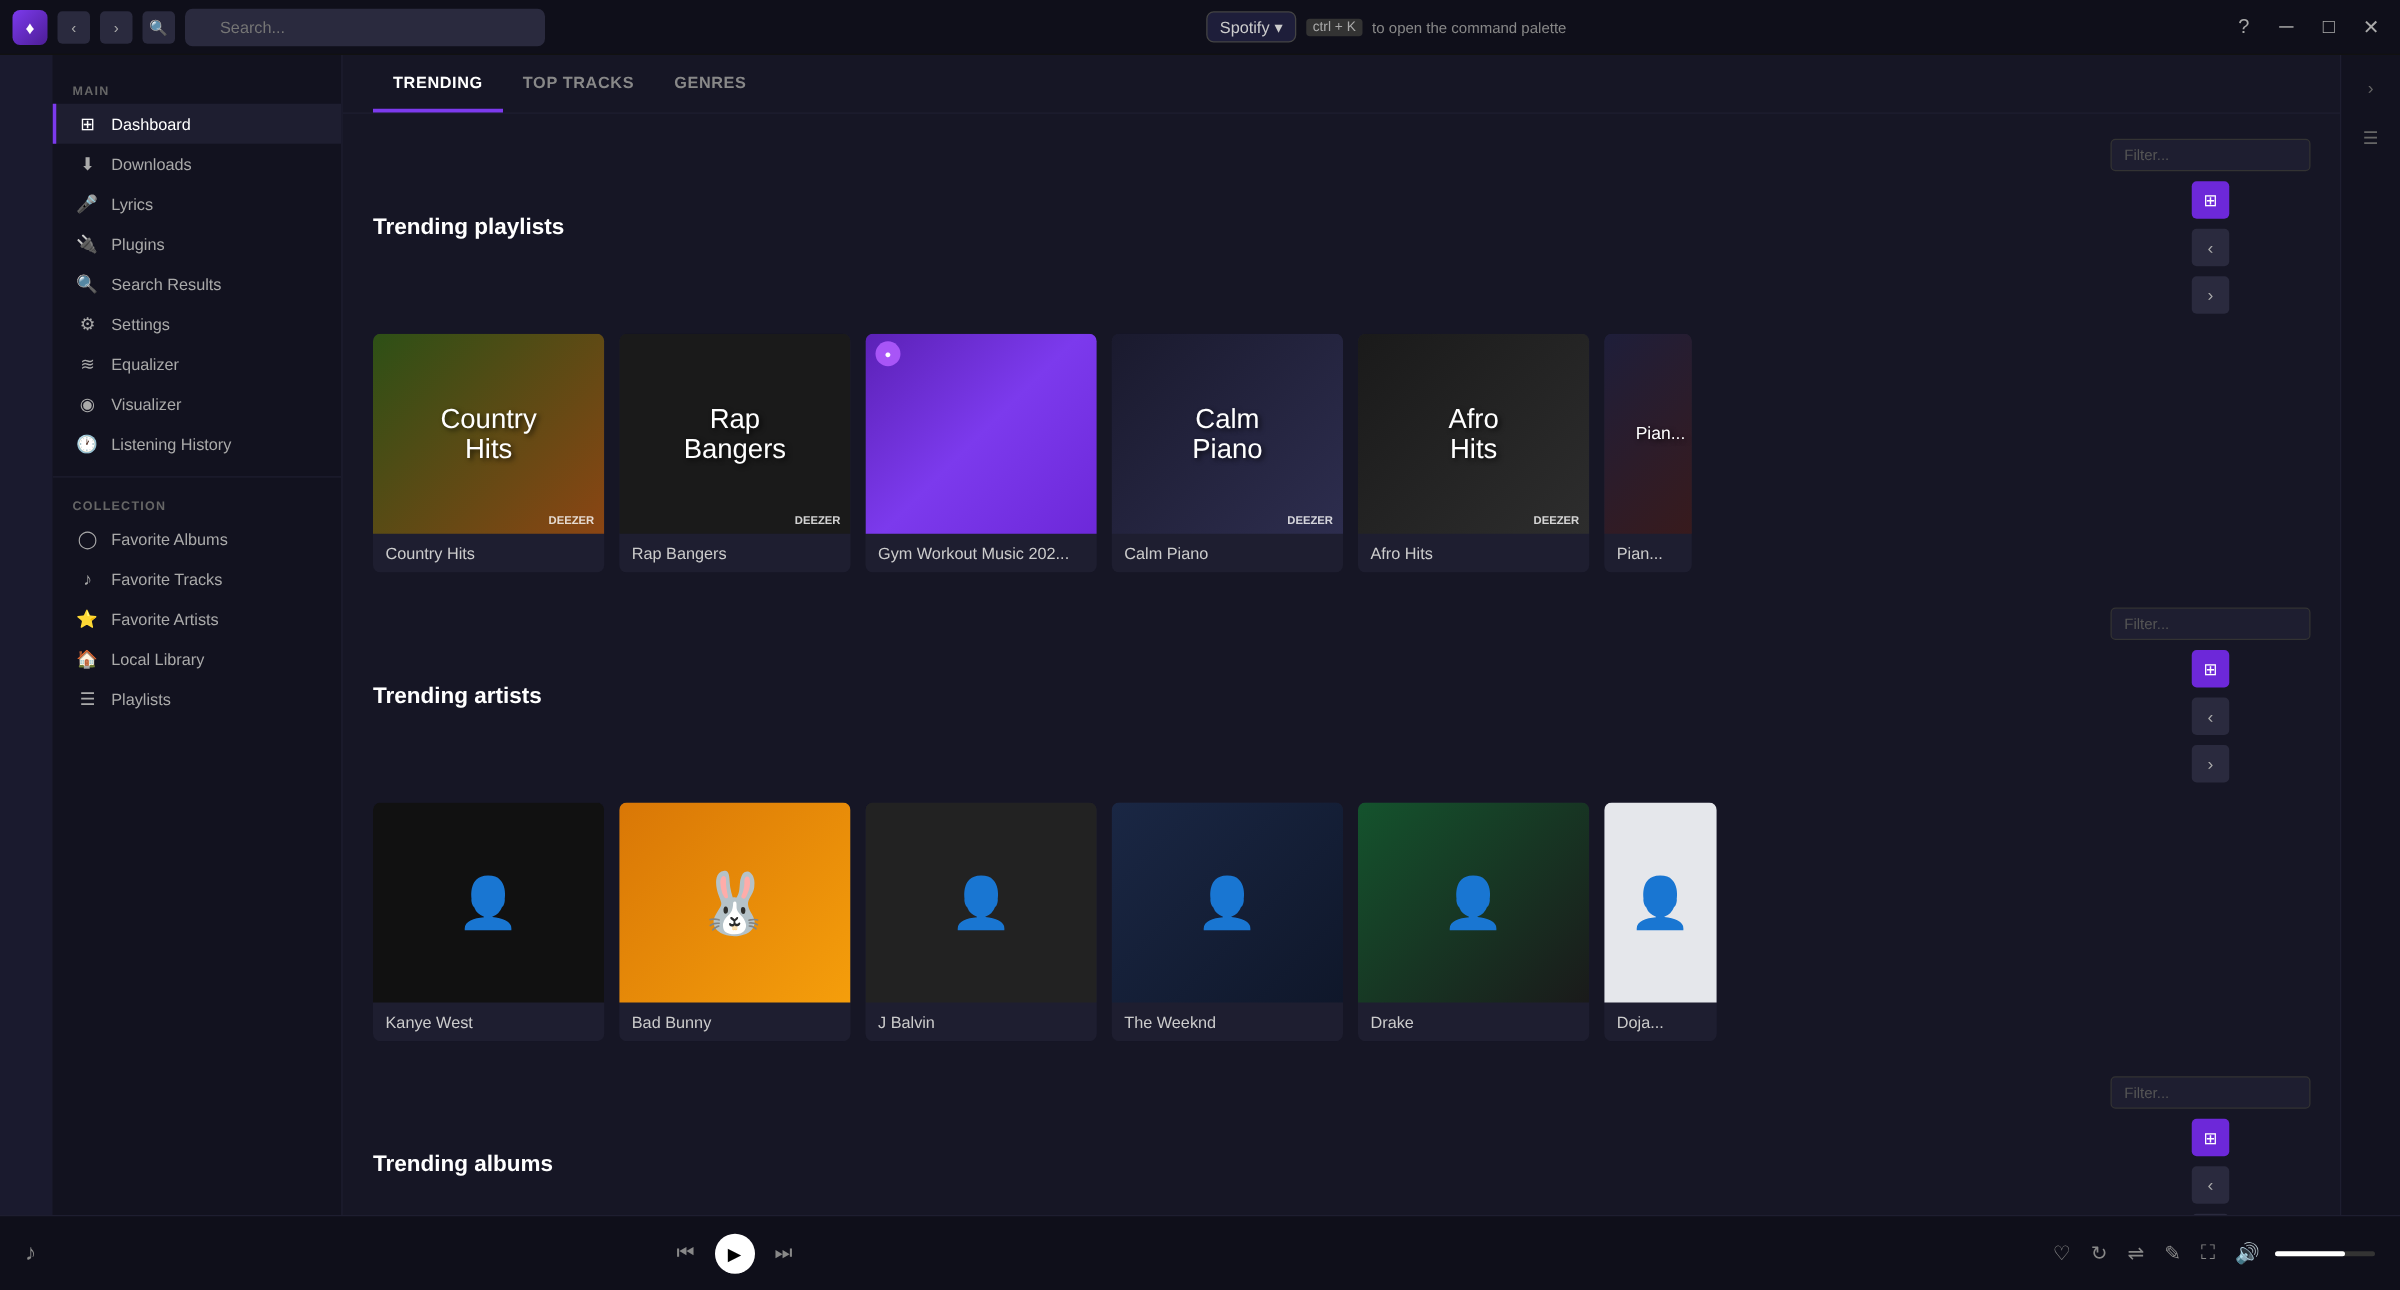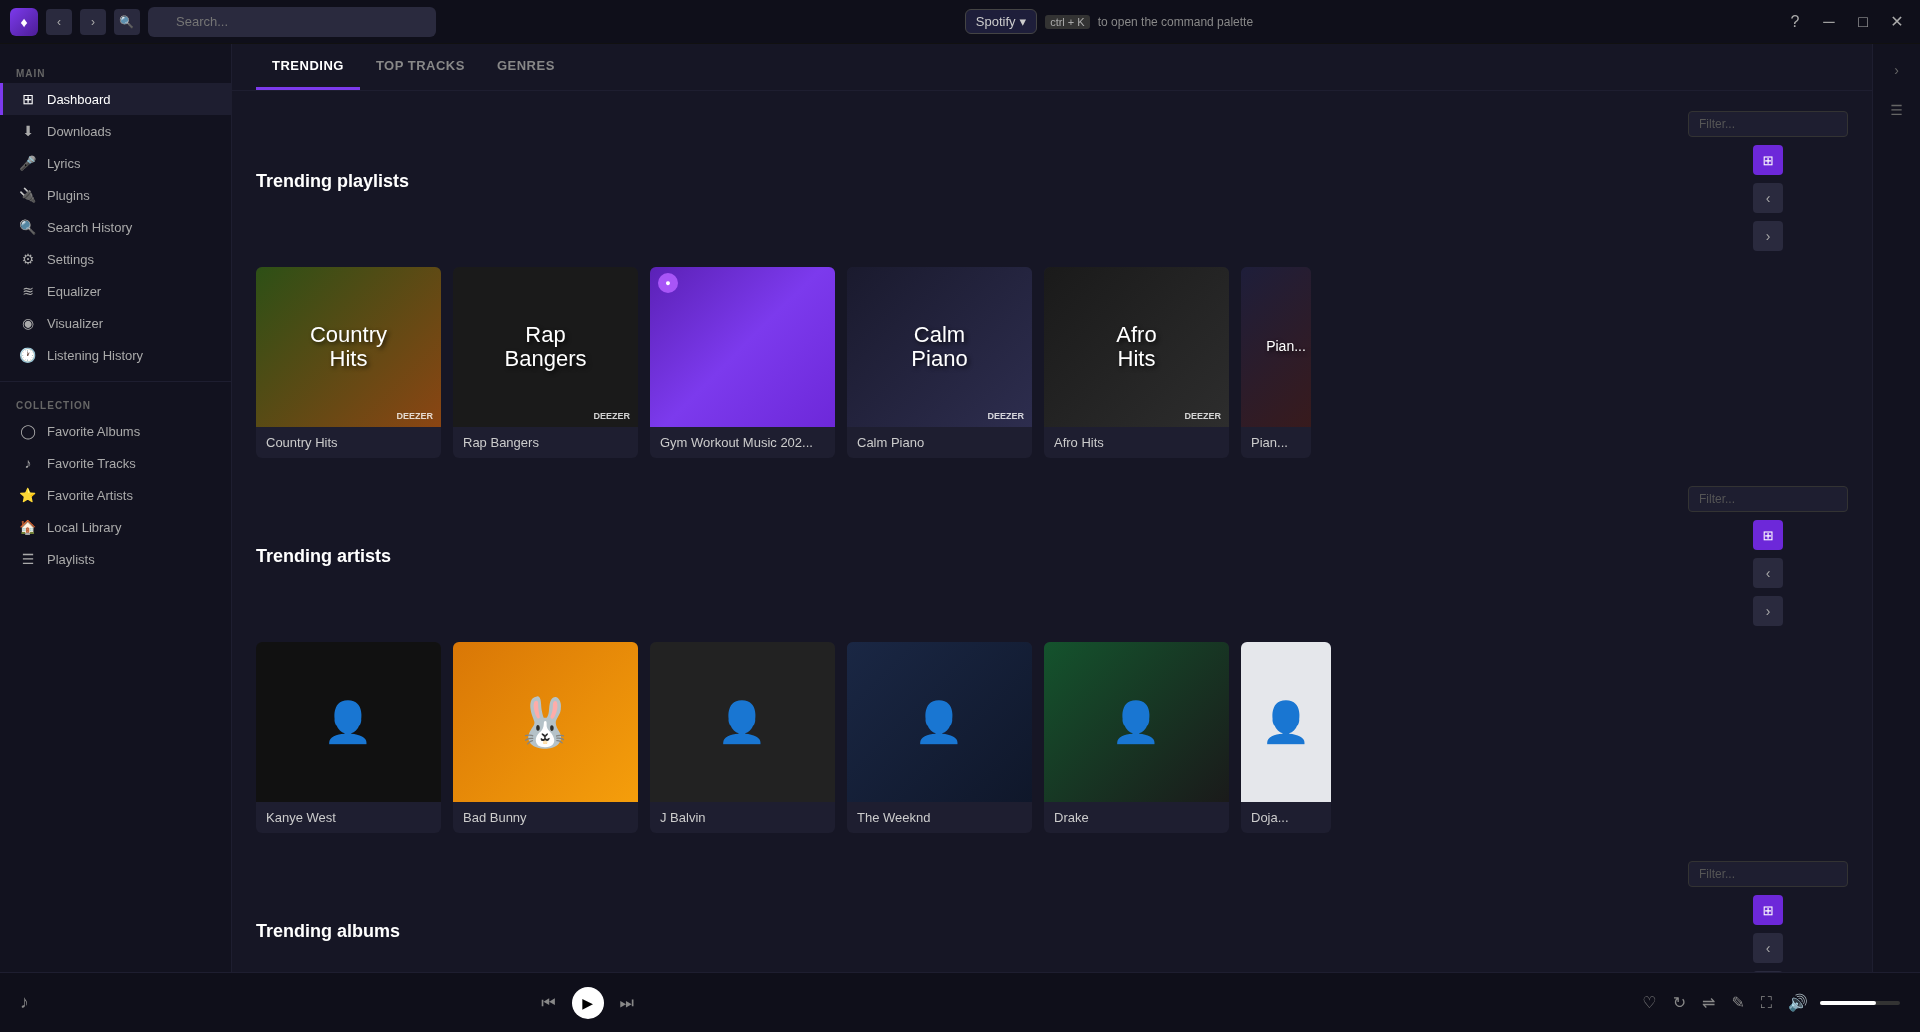--- a/index.html
+++ b/index.html
@@ -52,20 +52,21 @@
       background: none; border: none; color: #aaa; cursor: pointer;
       font-size: 16px; width: 26px; height: 26px;
       display: flex; align-items: center; justify-content: center;
     }
 
     
     .main-layout {
       display: flex;
       flex: 1;
       overflow: hidden;
+      padding-left: 42px;
     }
 
     
     .sidebar {
       width: 232px;
       background: #12121f;
       border-right: 1px solid #1e1e30;
       flex-shrink: 0;
       padding: 16px 0;
       overflow-y: auto;
@@ -290,21 +291,21 @@
     <div class="sidebar-item">
       <span class="sidebar-item-icon">🎤</span>
       <span>Lyrics</span>
     </div>
     <div class="sidebar-item">
       <span class="sidebar-item-icon">🔌</span>
       <span>Plugins</span>
     </div>
     <div class="sidebar-item">
       <span class="sidebar-item-icon">🔍</span>
-      <span>Search History</span>
+      <span>Search Results</span>
     </div>
     <div class="sidebar-item">
       <span class="sidebar-item-icon">⚙</span>
       <span>Settings</span>
     </div>
     <div class="sidebar-item">
       <span class="sidebar-item-icon">≋</span>
       <span>Equalizer</span>
     </div>
     <div class="sidebar-item">

